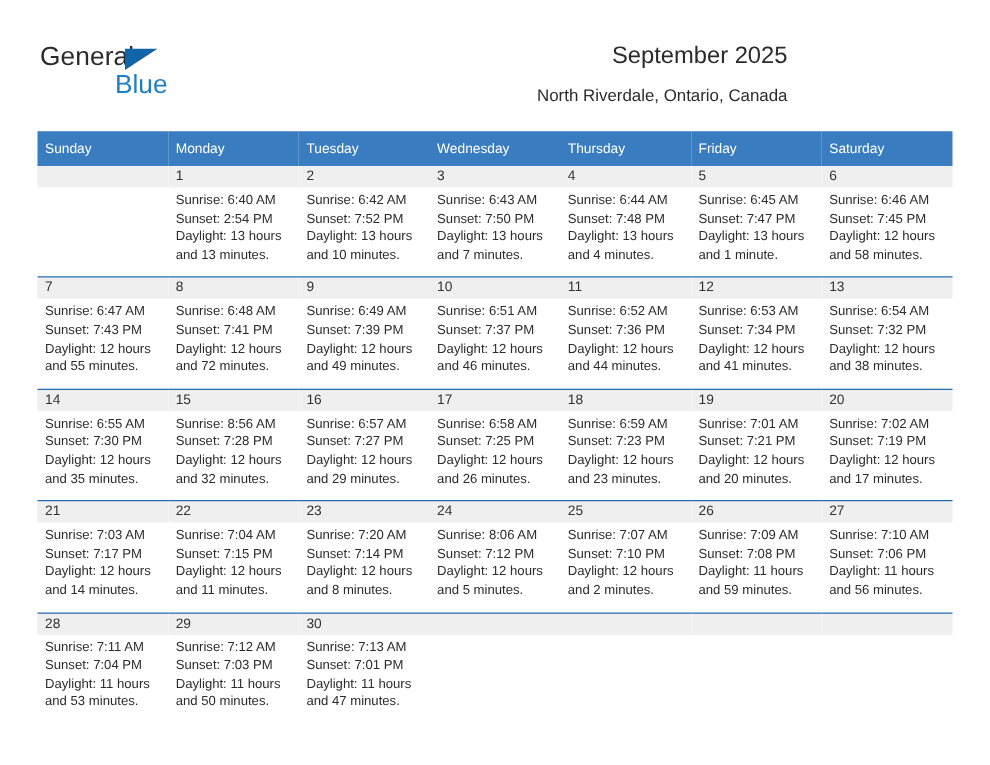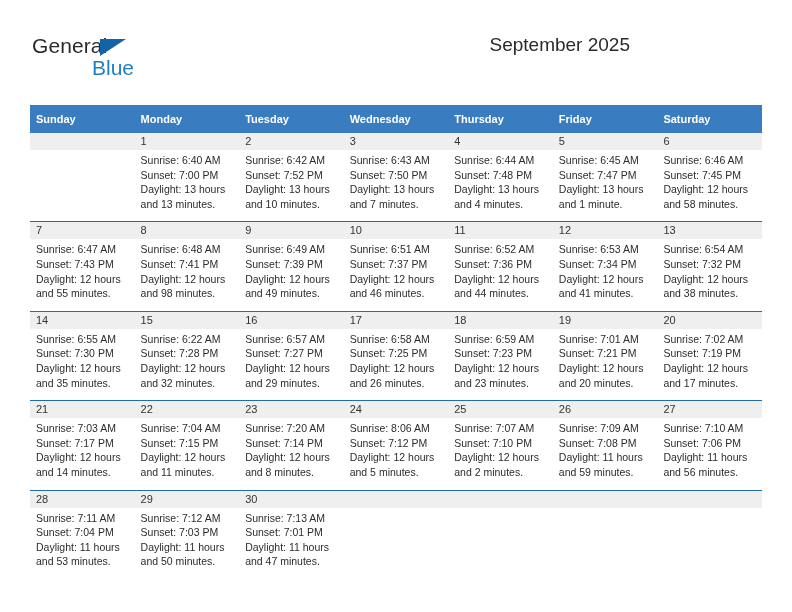--- a/index.html
+++ b/index.html
@@ -88,21 +88,21 @@
     left: 30px;
     top: 105px;
     width: 732px;
     border-collapse: collapse;
     table-layout: fixed;
   }
   .calendar th {
     background: #3a7cc0;
     color: #ffffff;
     font-size: 11px;
-    font-weight: bold;
+    font-weight: normal;
     text-align: left;
     padding: 5px 0 5px 6px;
     height: 18px;
     border: none;
   }
   .calendar col { width: 14.2857%; }
 
   .week-row > td {
     vertical-align: top;
     padding: 0;
@@ -141,20 +141,21 @@
   <div class="header">
 
     <div class="brand">
       <span class="brand-general">General</span>
       <span class="brand-tri"></span>
       <span class="brand-blue">Blue</span>
     </div>
 
     <div class="title-wrap">
       <div class="cal-title">September 2025</div>
+      <div class="cal-subtitle">North Riverdale, Ontario, Canada</div>
     </div>
 
   </div>
 
   <table class="calendar">
     <colgroup>
       <col>
         <col>
         <col>
         <col>
@@ -181,21 +182,21 @@
               <div></div>
               <div></div>
               <div></div>
               <div></div>
             </div>
           </td>
           <td class="">
             <div class="daynum">1</div>
             <div class="dayinfo">
               <div>Sunrise: 6:40 AM</div>
-              <div>Sunset: 7:00 PM</div>
+              <div>Sunset: 2:54 PM</div>
               <div>Daylight: 13 hours</div>
               <div>and 13 minutes.</div>
             </div>
           </td>
           <td class="">
             <div class="daynum">2</div>
             <div class="dayinfo">
               <div>Sunrise: 6:42 AM</div>
               <div>Sunset: 7:52 PM</div>
               <div>Daylight: 13 hours</div>
@@ -248,21 +249,21 @@
               <div>Daylight: 12 hours</div>
               <div>and 55 minutes.</div>
             </div>
           </td>
           <td class="">
             <div class="daynum">8</div>
             <div class="dayinfo">
               <div>Sunrise: 6:48 AM</div>
               <div>Sunset: 7:41 PM</div>
               <div>Daylight: 12 hours</div>
-              <div>and 98 minutes.</div>
+              <div>and 72 minutes.</div>
             </div>
           </td>
           <td class="">
             <div class="daynum">9</div>
             <div class="dayinfo">
               <div>Sunrise: 6:49 AM</div>
               <div>Sunset: 7:39 PM</div>
               <div>Daylight: 12 hours</div>
               <div>and 49 minutes.</div>
             </div>
@@ -310,21 +311,21 @@
             <div class="dayinfo">
               <div>Sunrise: 6:55 AM</div>
               <div>Sunset: 7:30 PM</div>
               <div>Daylight: 12 hours</div>
               <div>and 35 minutes.</div>
             </div>
           </td>
           <td class="">
             <div class="daynum">15</div>
             <div class="dayinfo">
-              <div>Sunrise: 6:22 AM</div>
+              <div>Sunrise: 8:56 AM</div>
               <div>Sunset: 7:28 PM</div>
               <div>Daylight: 12 hours</div>
               <div>and 32 minutes.</div>
             </div>
           </td>
           <td class="">
             <div class="daynum">16</div>
             <div class="dayinfo">
               <div>Sunrise: 6:57 AM</div>
               <div>Sunset: 7:27 PM</div>

